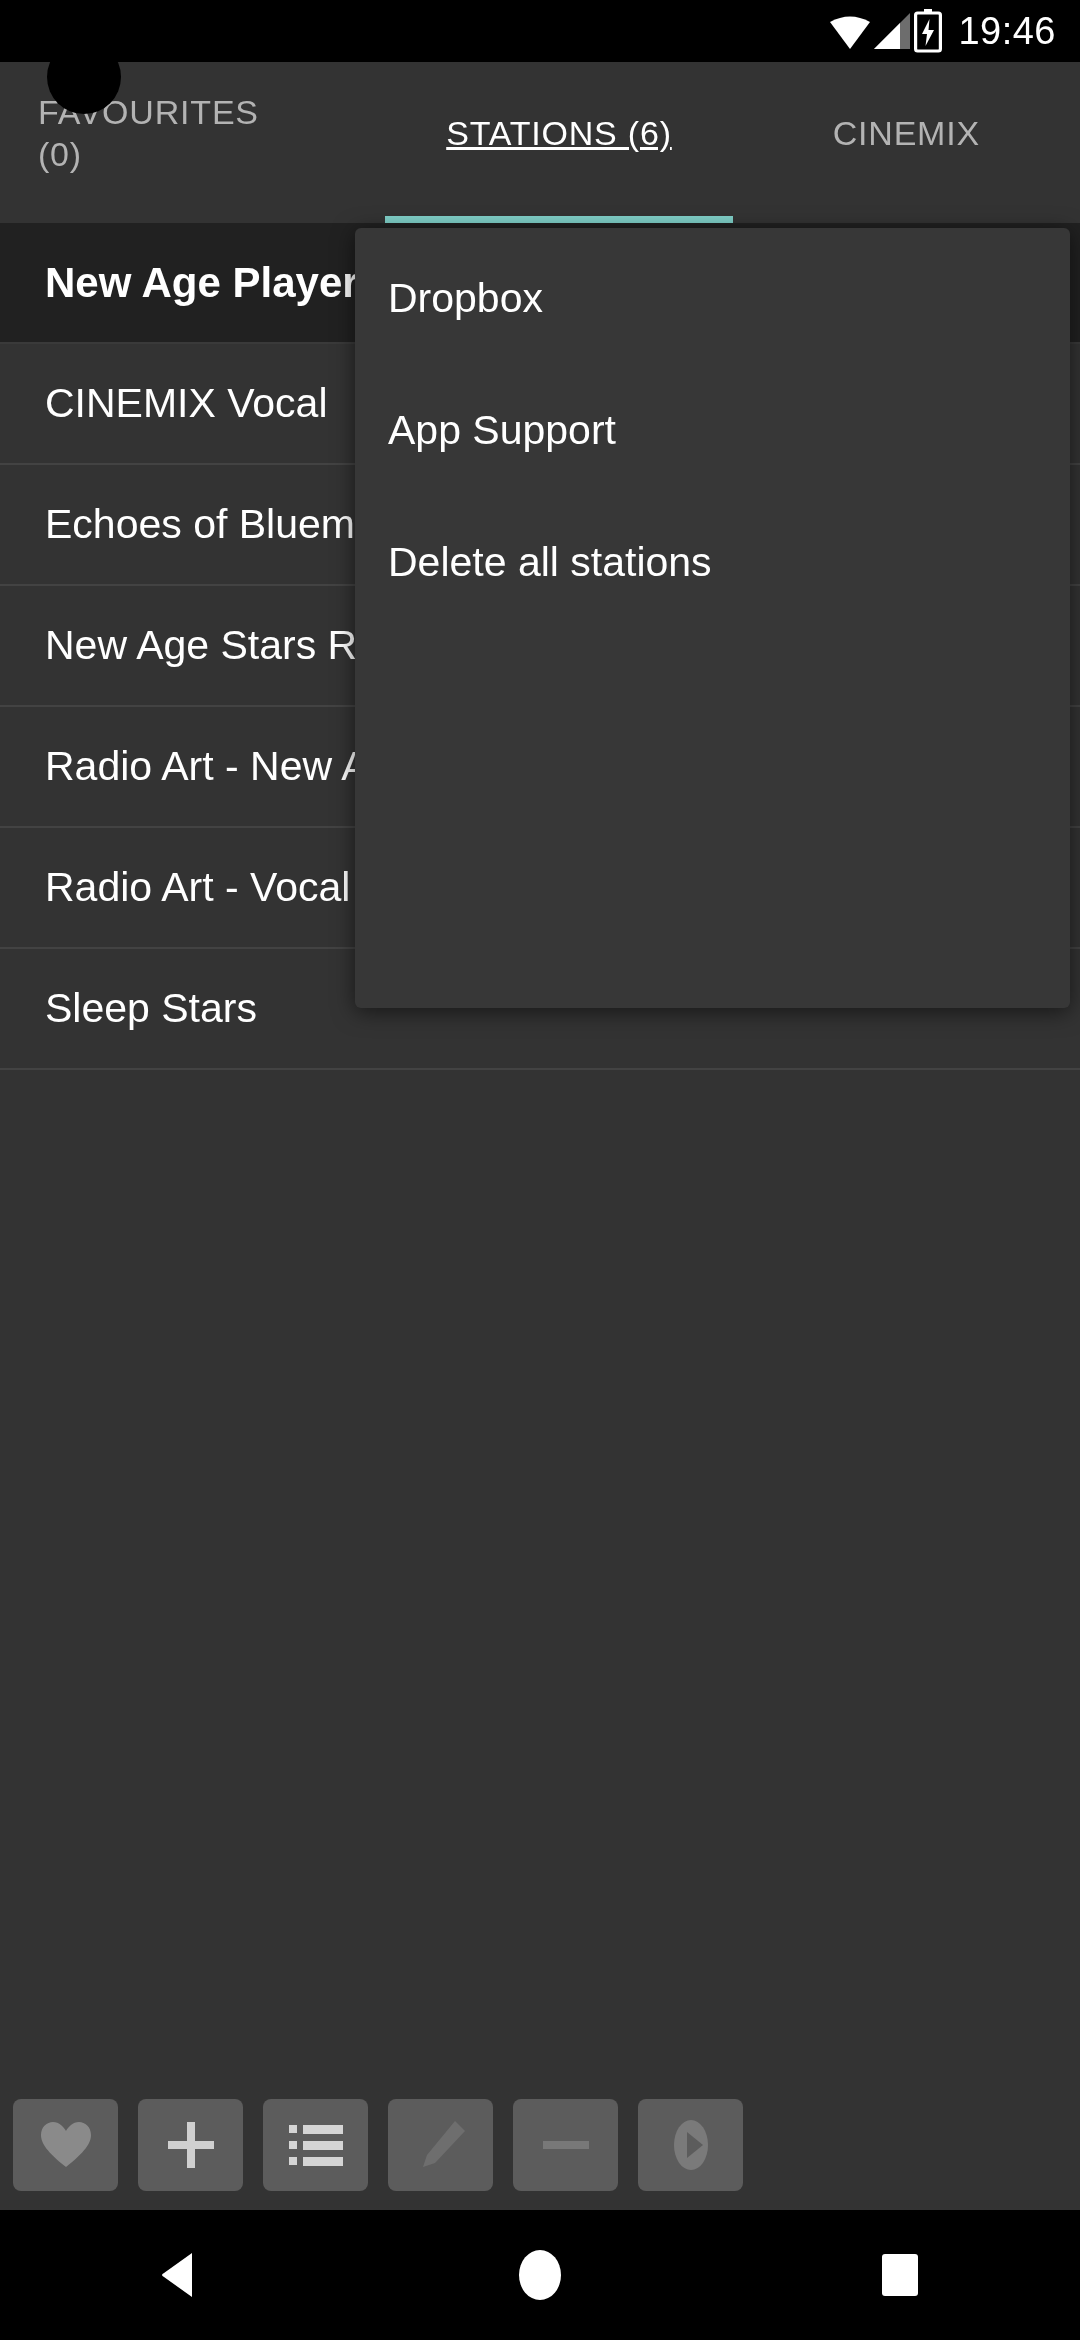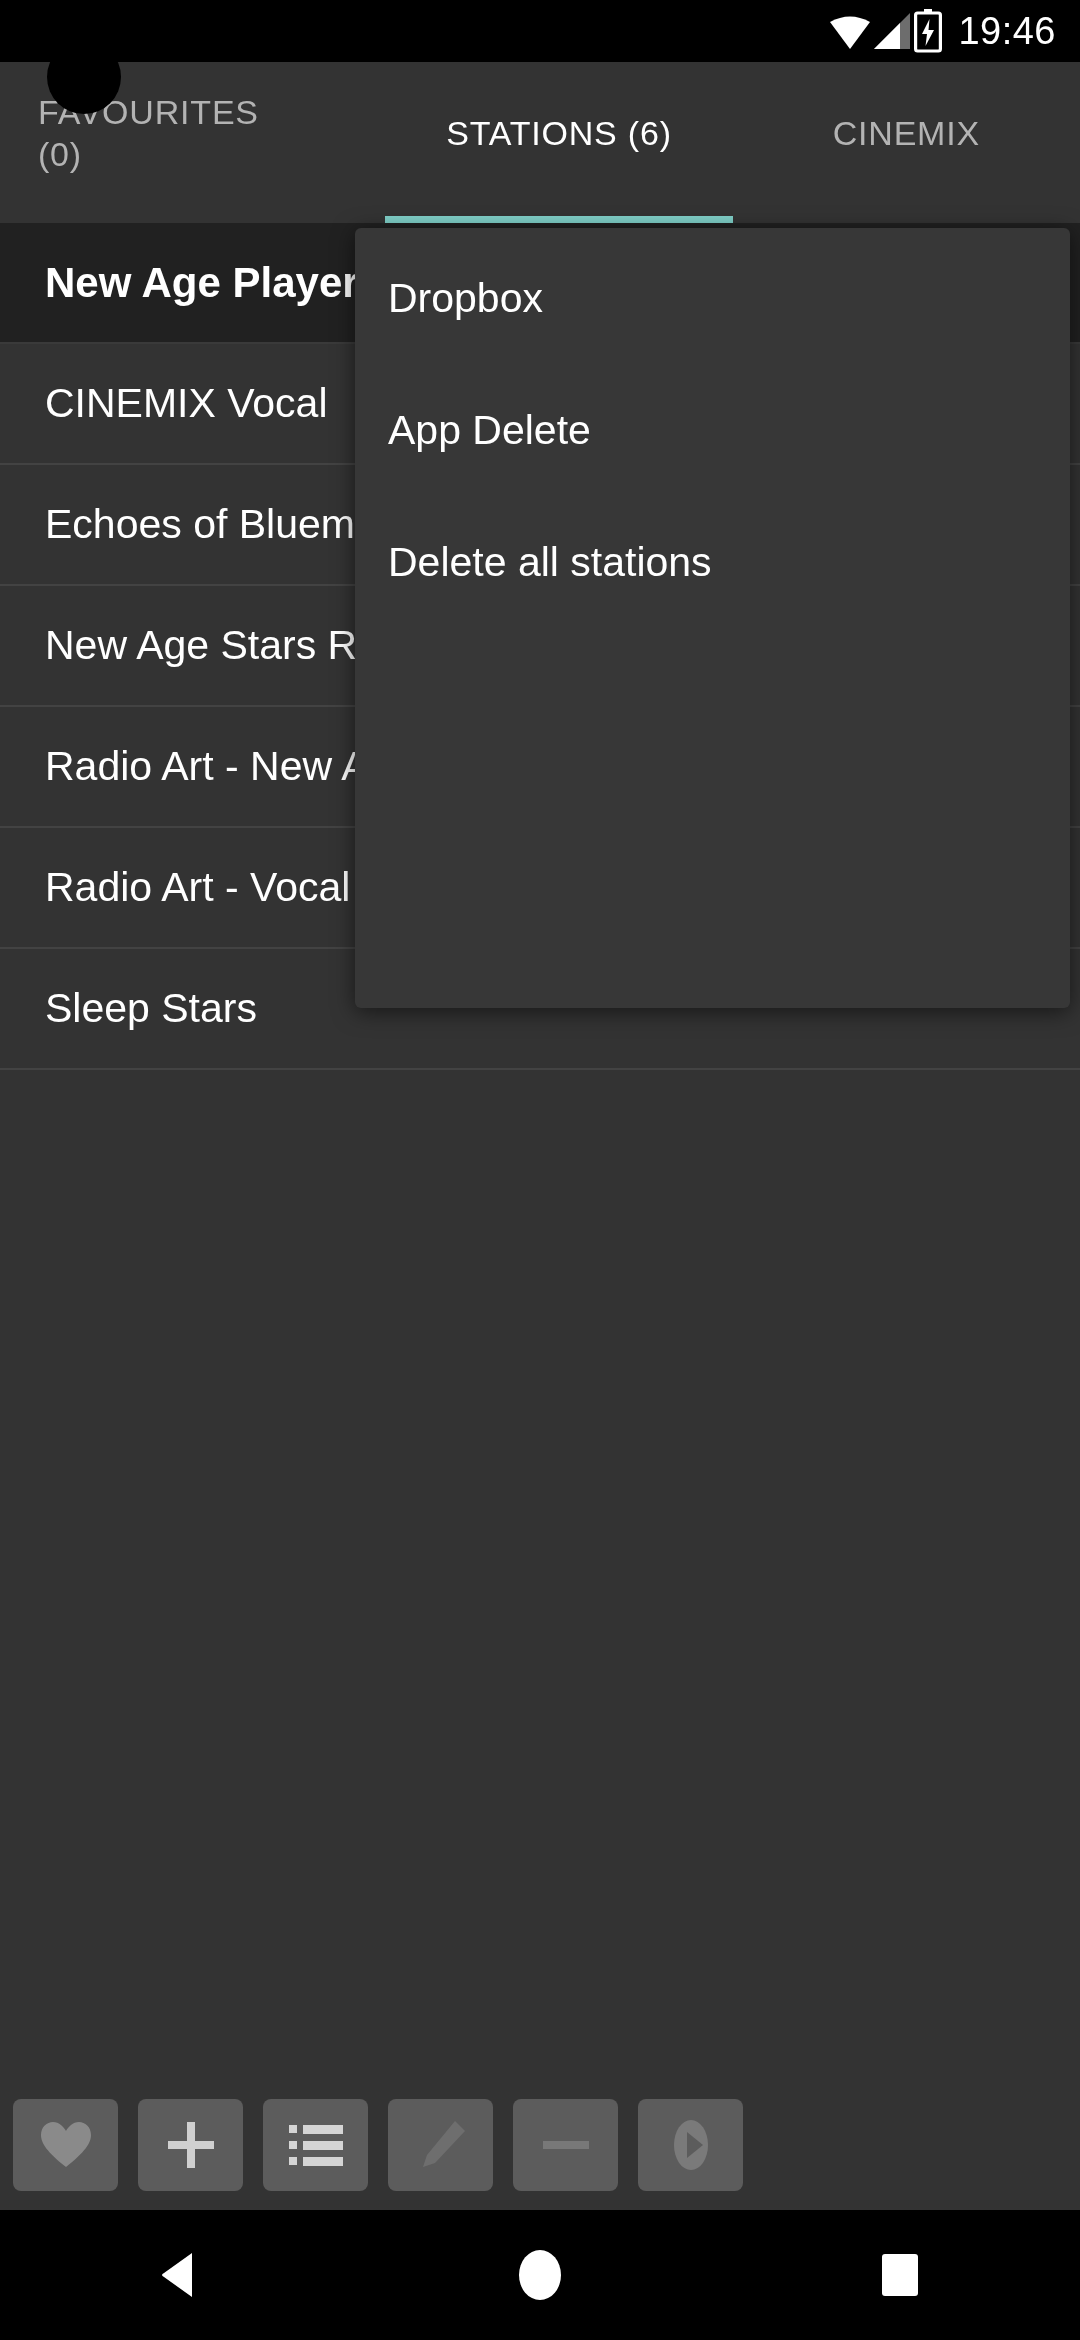--- a/index.html
+++ b/index.html
@@ -52,21 +52,21 @@
     height:161px;
     display:flex; flex-direction:column;
     align-items:center; justify-content:center;
     padding-bottom:18px;
   }
   .tab-label {
     font-size:34px; letter-spacing:0.8px;
     text-align:center; line-height:1.22;
     color:#b3b3b3; white-space:pre-line;
   }
-  .tab.is-active .tab-label { color:#ffffff; }
+  .tab.is-active .tab-label { color:#ffffff;text-decoration:underline; }
   .tab.tab-fav { align-items:flex-start; padding-left:38px; }
   .tab.tab-fav .tab-label { text-align:left; }
   .tab-indicator {
     position:absolute; left:0; right:0; bottom:0;
     height:7px; background:#7fcfc7;
     display:none;
   }
   .tab.is-active .tab-indicator { display:block; }
 
   
@@ -206,21 +206,21 @@
       <div class="station-name">Sleep Stars</div>
     </div>
     <div id="list-filler" style="height:1010px;"></div>
   </div>
 
   <div id="overflow-menu">
     <div class="menu-item">
       <div class="menu-label">Dropbox</div>
     </div>
     <div class="menu-item">
-      <div class="menu-label">App Delete</div>
+      <div class="menu-label">App Support</div>
     </div>
     <div class="menu-item">
       <div class="menu-label">Delete all stations</div>
     </div>
   </div>
 
   <div id="notch"></div>
 
   <div id="bottom-toolbar">
     <div class="tool-btn">

